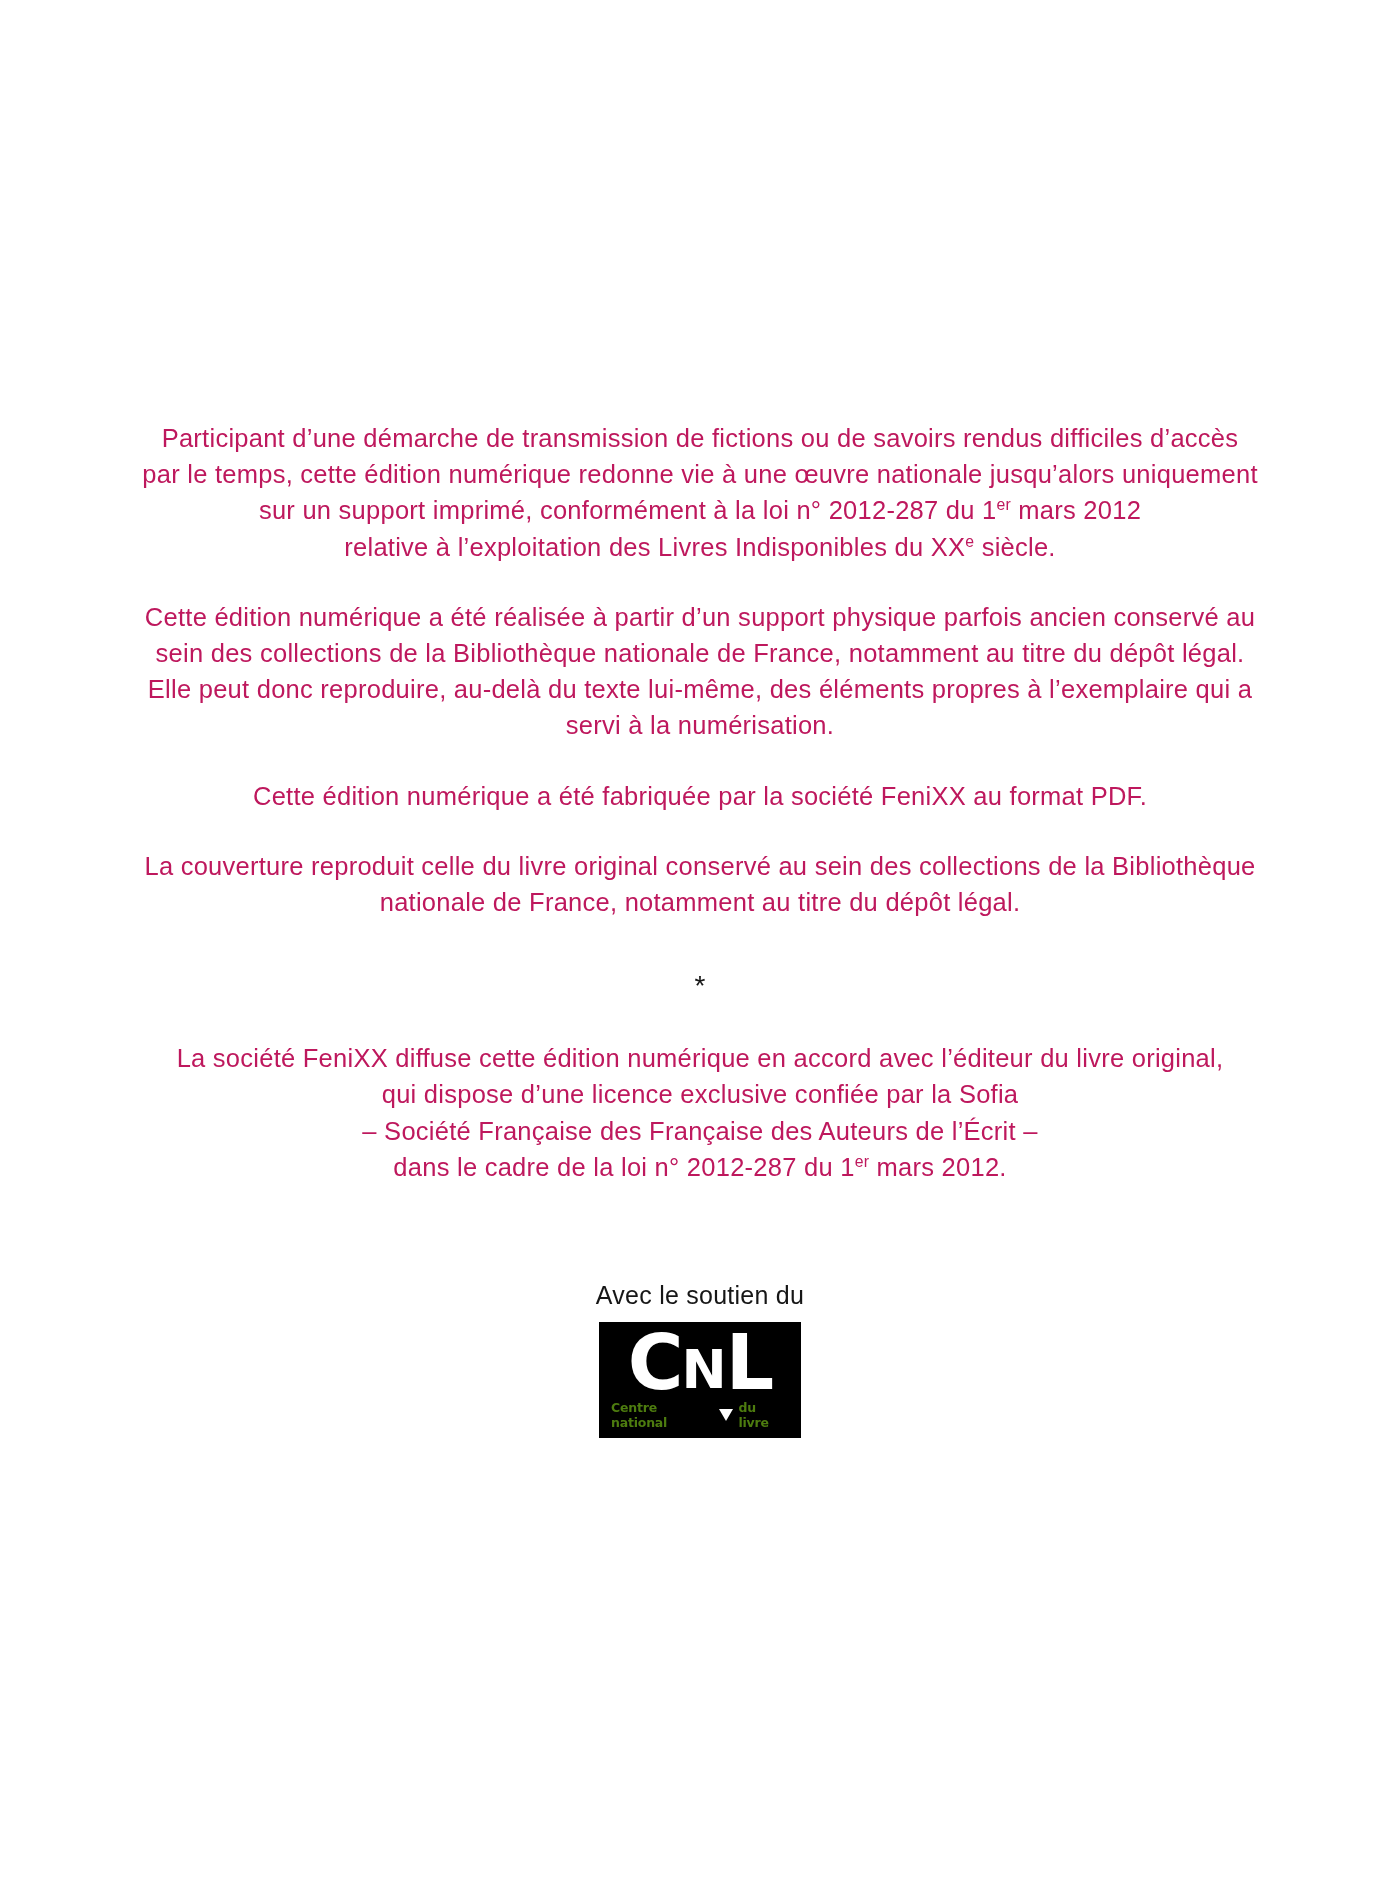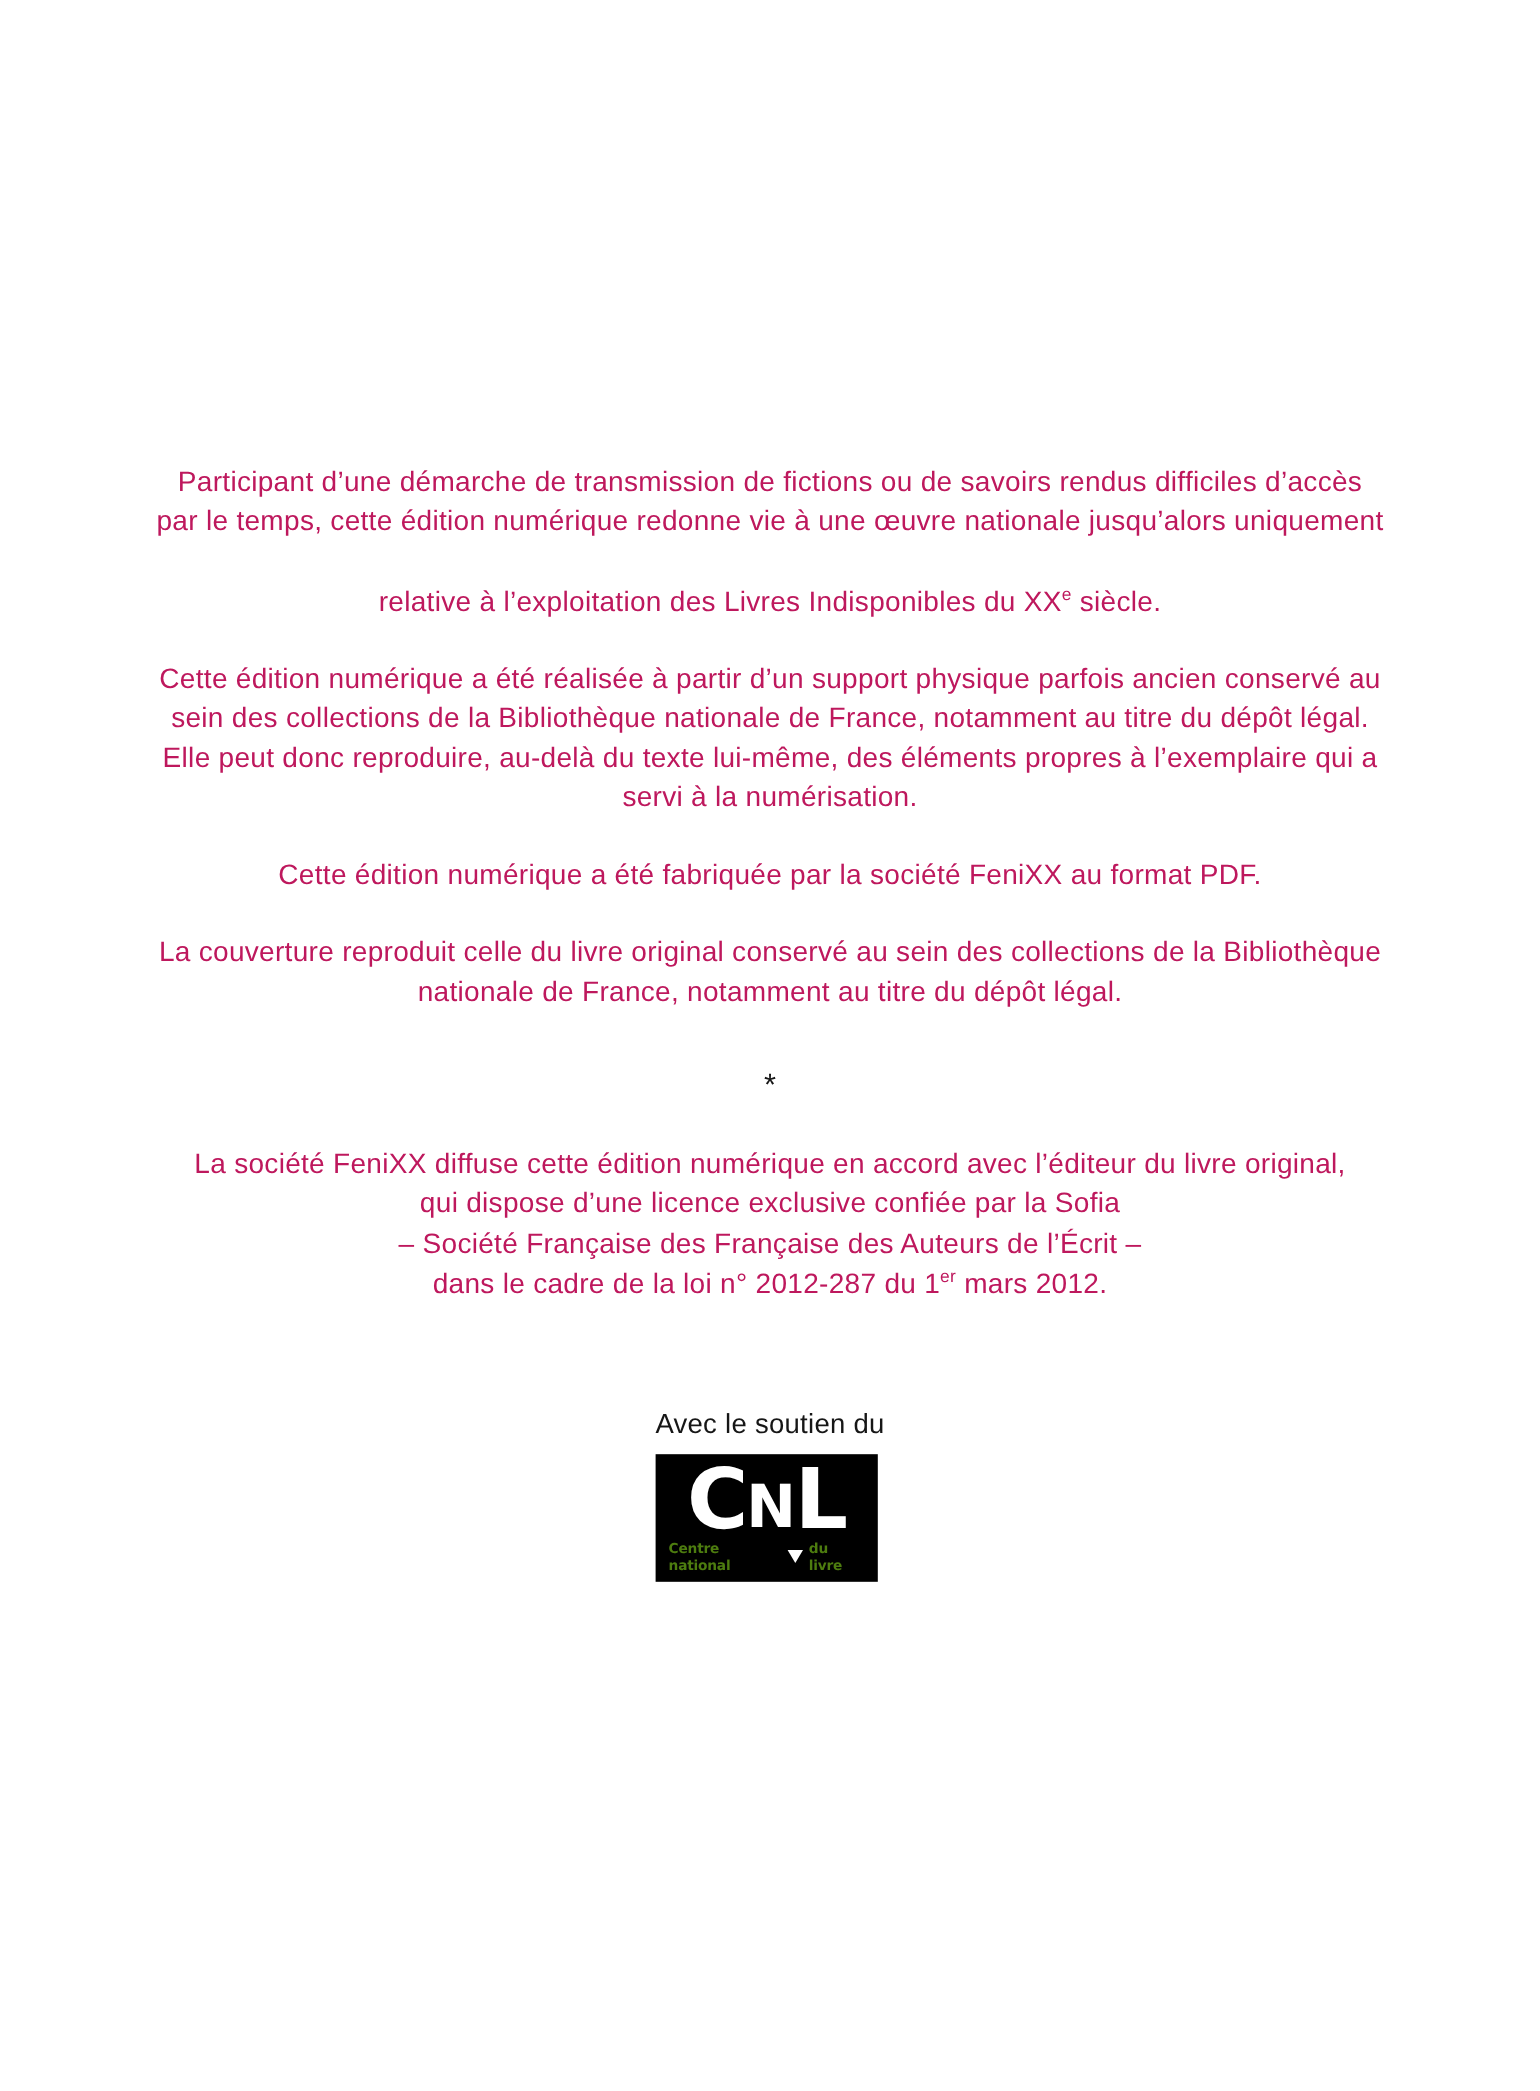--- a/index.html
+++ b/index.html
@@ -51,20 +51,21 @@
   }
   sup {
     font-size: 0.62em;
     vertical-align: super;
     line-height: 0;
   }
   .support-block {
     margin-top: 62px;
     display: flex;
     flex-direction: column;
+    align-items: center;
   }
   .support-label {
     font-size: 25px;
     color: #161616;
     margin-bottom: 12px;
     letter-spacing: 0.01em;
   }
   .cnl-logo {
     width: 202px;
     background: #000000;
@@ -122,21 +123,21 @@
 </style>
 </head>
 <body>
 
 <div class="page">
   <div class="content">
 
     <p class="para">
       <span>Participant d’une démarche de transmission de fictions ou de savoirs rendus difficiles d’accès</span><br>
       <span>par le temps, cette édition numérique redonne vie à une œuvre nationale jusqu’alors uniquement</span><br>
-      <br>
+      <span>sur un support imprimé, conformément à la loi n° 2012-287 du 1<sup>er</sup> mars 2012</span><br>
       <span>relative à l’exploitation des Livres Indisponibles du XX<sup>e</sup> siècle.</span>
     </p>
 
     <p class="para">Cette édition numérique a été réalisée à partir d’un support physique parfois ancien conservé au sein des collections de la Bibliothèque nationale de France, notamment au titre du dépôt légal. Elle peut donc reproduire, au-delà du texte lui-même, des éléments propres à l’exemplaire qui a servi à la numérisation.</p>
 
     <p class="para">Cette édition numérique a été fabriquée par la société FeniXX au format PDF.</p>
 
     <p class="para">La couverture reproduit celle du livre original conservé au sein des collections de la Bibliothèque nationale de France, notamment au titre du dépôt légal.</p>
 
     <div class="asterisk">*</div>

